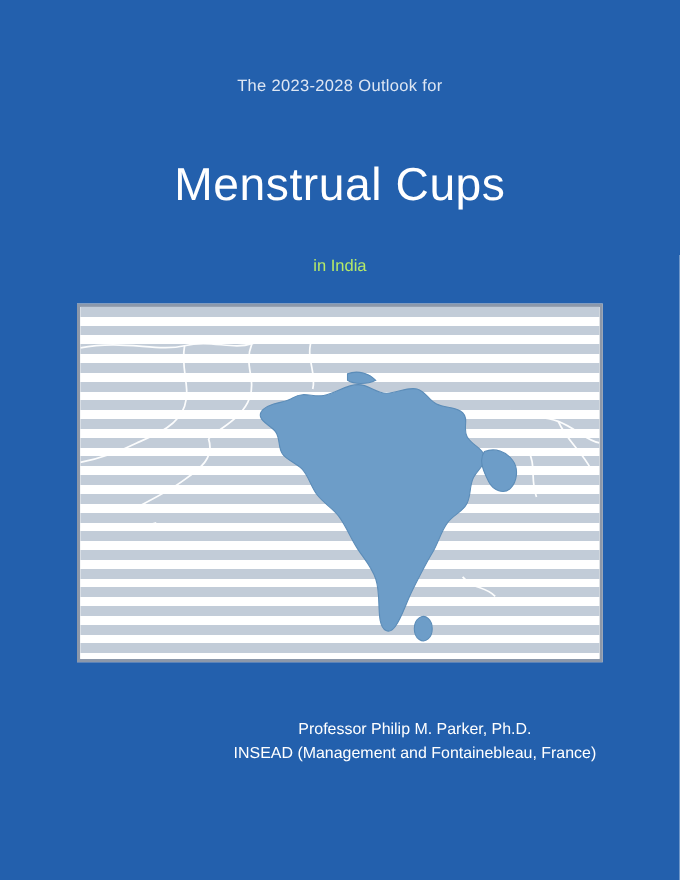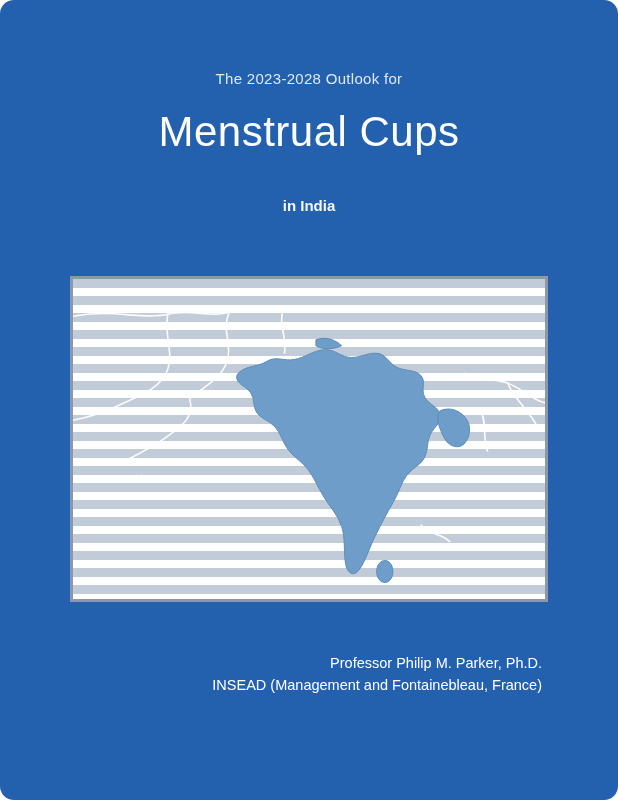--- a/index.html
+++ b/index.html
@@ -9,48 +9,47 @@
   }
   body {
     font-family: "Liberation Sans", sans-serif;
   }
   .page {
     position: relative;
     width: 618px;
     height: 800px;
     background: #2360ad;
     overflow: hidden;
-    border-radius: 14px;
   }
   .cover-title-block {
     position: absolute;
     left: 0;
     top: 70px;
     width: 618px;
     text-align: center;
   }
   .subtitle-top {
     color: #e8eef7;
     font-size: 15px;
     letter-spacing: 0.3px;
     font-weight: 400;
     opacity: 0.95;
   }
   .main-title {
     color: #ffffff;
     font-size: 42px;
     font-weight: 400;
     letter-spacing: 0.5px;
-    margin-top: 22px;
+    margin-top: 58px;
     line-height: 1.1;
   }
   .subtitle-bottom {
-    color: #ffffff;
+    color: #bef264;
     font-size: 15px;
-    font-weight: 700;
+    font-weight: 400;
     margin-top: 42px;
     opacity: 0.95;
   }
 
   
   .map-frame {
     position: absolute;
     left: 70px;
     top: 276px;
     width: 478px;
@@ -82,21 +81,21 @@
     inset: 0;
     width: 100%;
     height: 100%;
   }
 
   
   .author-block {
     position: absolute;
     right: 76px;
     top: 652px;
-    text-align: right;
+    text-align: center;
     color: #ffffff;
     font-size: 14.5px;
     line-height: 1.55;
   }
   .author-block div {
     white-space: nowrap;
   }
 </style>
 </head>
 <body>

